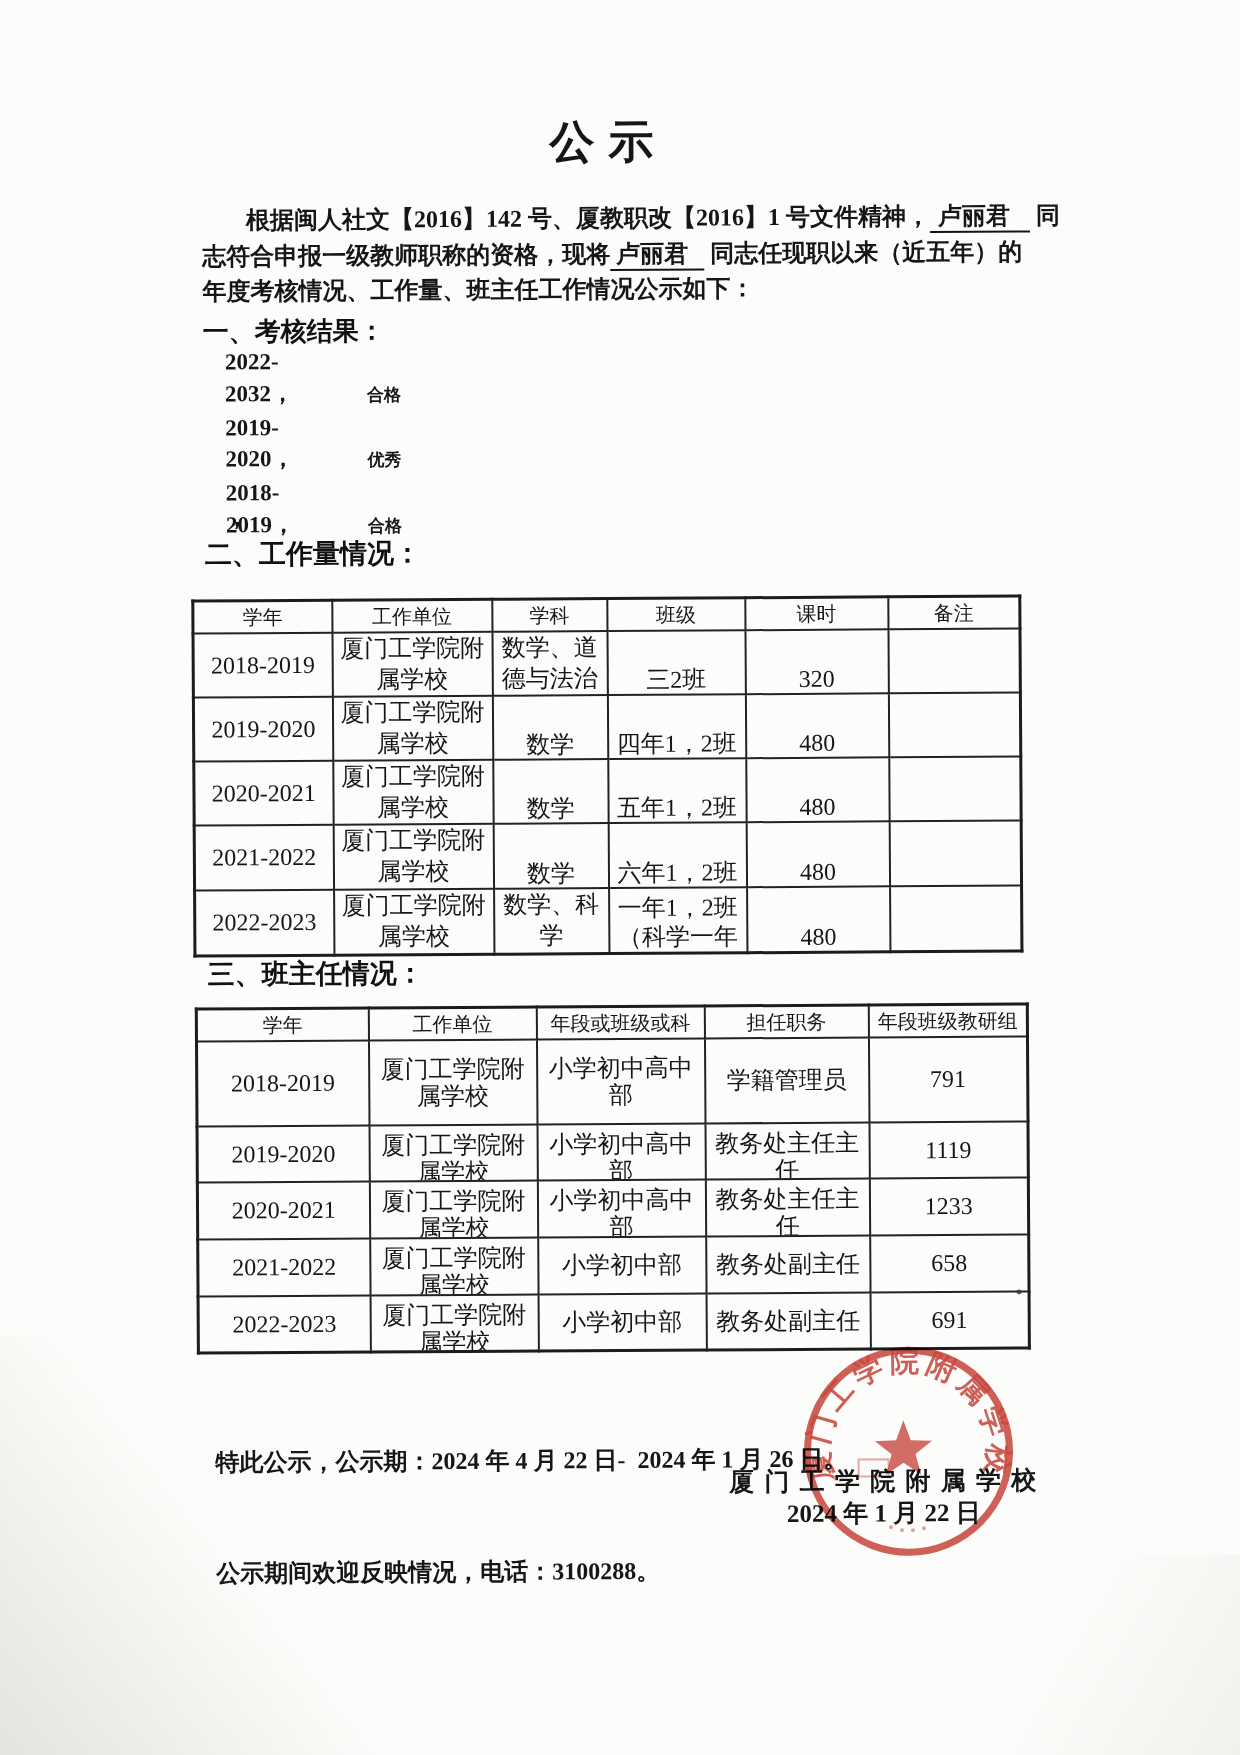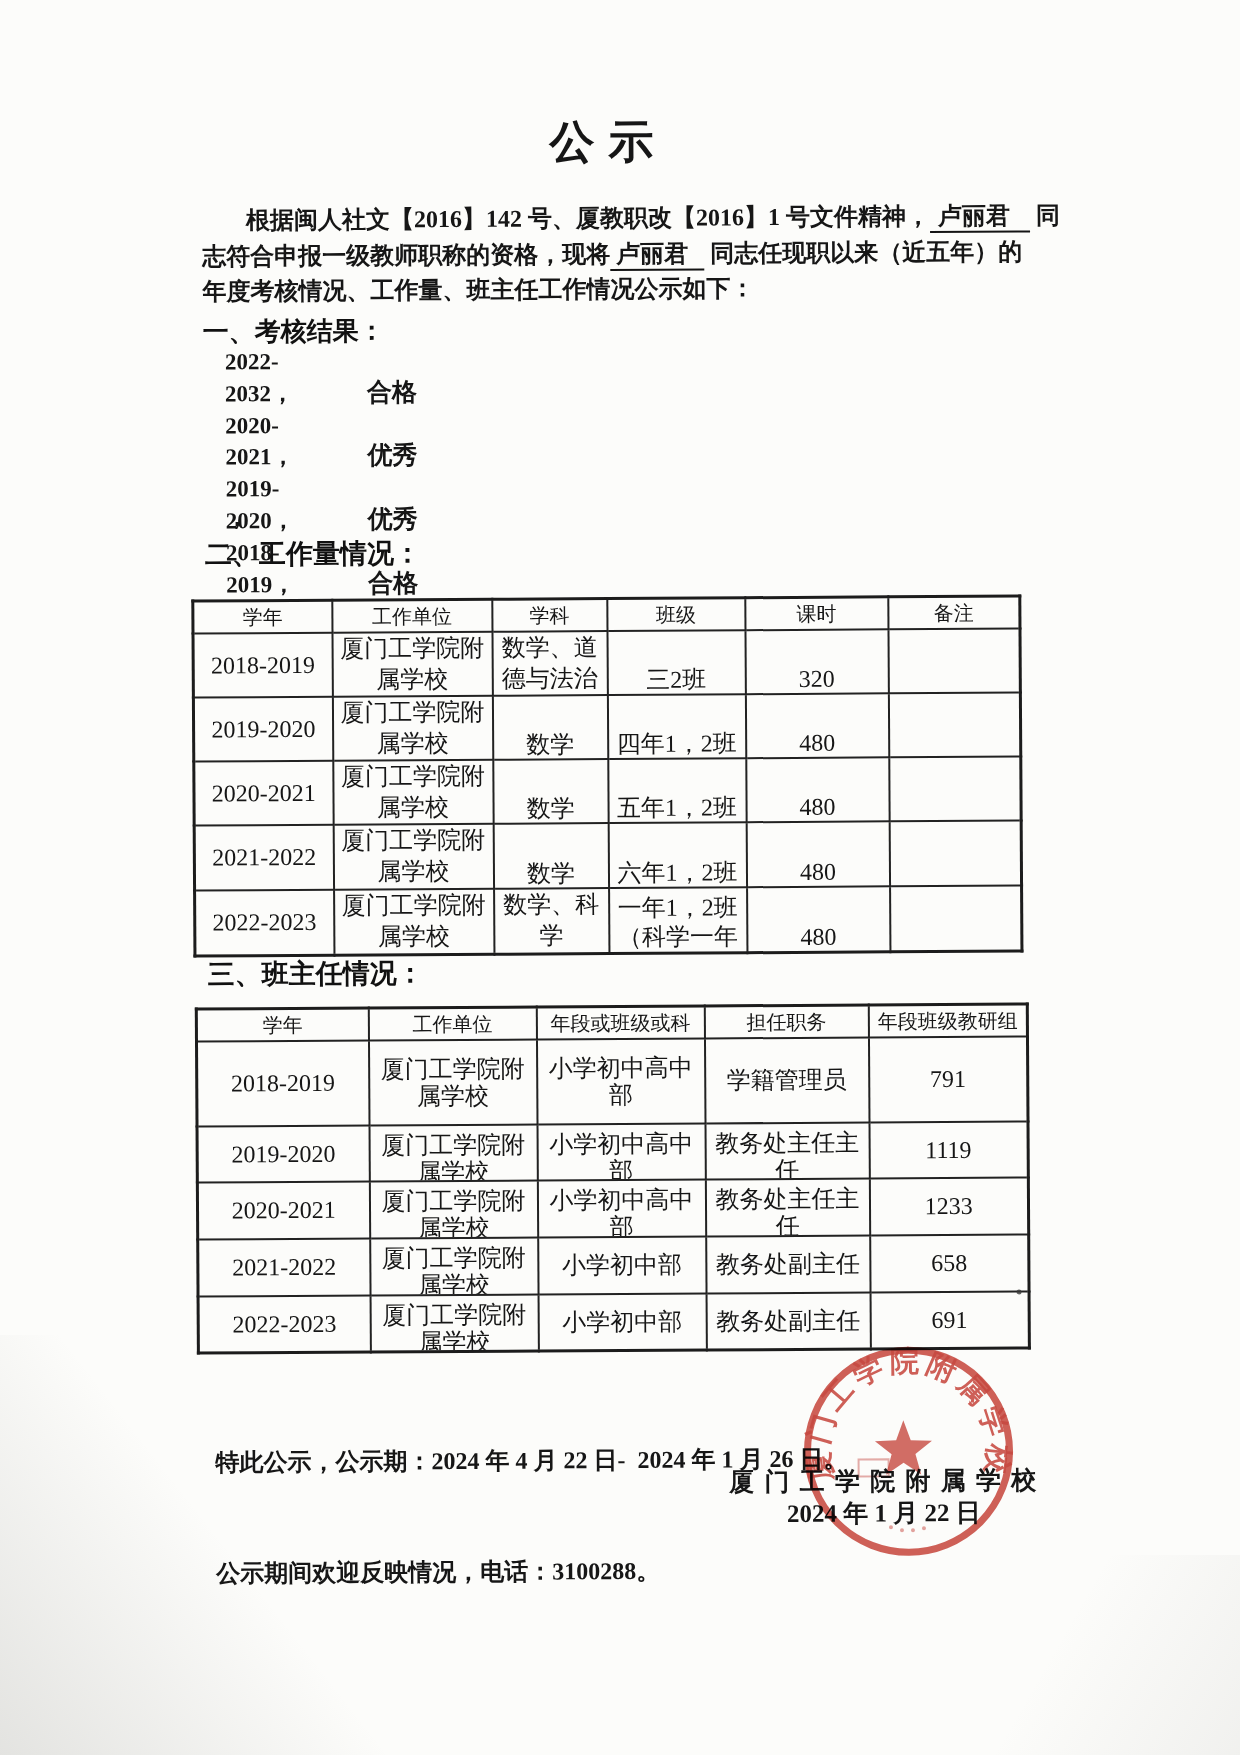--- a/index.html
+++ b/index.html
@@ -19,21 +19,21 @@
   .uname{border-bottom:2.5px solid #141414;padding:0 20px 2px 8px;}
   .uname2{border-bottom:2.5px solid #141414;padding:0 16px 2px 6px;}
   
   .h-sec{font-weight:700;color:#111;}
   .h1{top:312px;left:206px;font-size:26px;}
   .h2{top:534px;left:207px;font-size:27px;}
   .h3{top:954px;left:207px;font-size:27px;}
   
   .list{top:344px;left:228px;font-size:23px;font-weight:700;line-height:31.8px;}
   .list .yr{display:inline-block;width:118px;}
-  .list .res{margin-left:24px;font-size:25px;}
+  .list .res{margin-left:24px;font-size:17px;}
   .dangling{top:498px;left:227px;font-size:25px;font-weight:700;}
   
   table{border-collapse:collapse;table-layout:fixed;background:transparent;}
   .tblwrap1{top:597px;left:193px;}
   .tblwrap2{top:1005px;left:194px;}
   td,th{border:2px solid #222;padding:0;vertical-align:top;}
   table{border:3px solid #1c1c1c;}
   th{font-weight:400;}
   .cell{width:100%;overflow:hidden;display:flex;flex-direction:column;align-items:center;
     text-align:center;white-space:pre-line;font-size:24px;line-height:27px;}
@@ -72,21 +72,20 @@
   <div class="abs intro">
     <div class="indent"><span>根据闽人社文【2016】142 号、厦教职改【2016】1 号文件精神，</span><span class="uname">卢丽君</span> <span>同</span></div>
     <div><span>志符合申报一级教师职称的资格，现将</span><span class="uname2">卢丽君</span> <span>同志任现职以来（近五年）的</span></div>
     <div>年度考核情况、工作量、班主任工作情况公示如下：</div>
   </div>
 
   <div class="abs h-sec h1">一、考核结果：</div>
 
   <div class="abs list">
     <div><span class="yr">2022-2032，</span><span class="res">合格</span></div>
-    <div><span class="yr">2020-2021，</span><span class="res">优秀</span></div>
     <div><span class="yr">2019-2020，</span><span class="res">优秀</span></div>
     <div><span class="yr">2018-2019，</span><span class="res">合格</span></div>
   </div>
 
   <div class="abs dangling">，</div>
 
   <div class="abs h-sec h2">二、工作量情况：</div>
 
   <div class="abs tblwrap1">
     <table>

